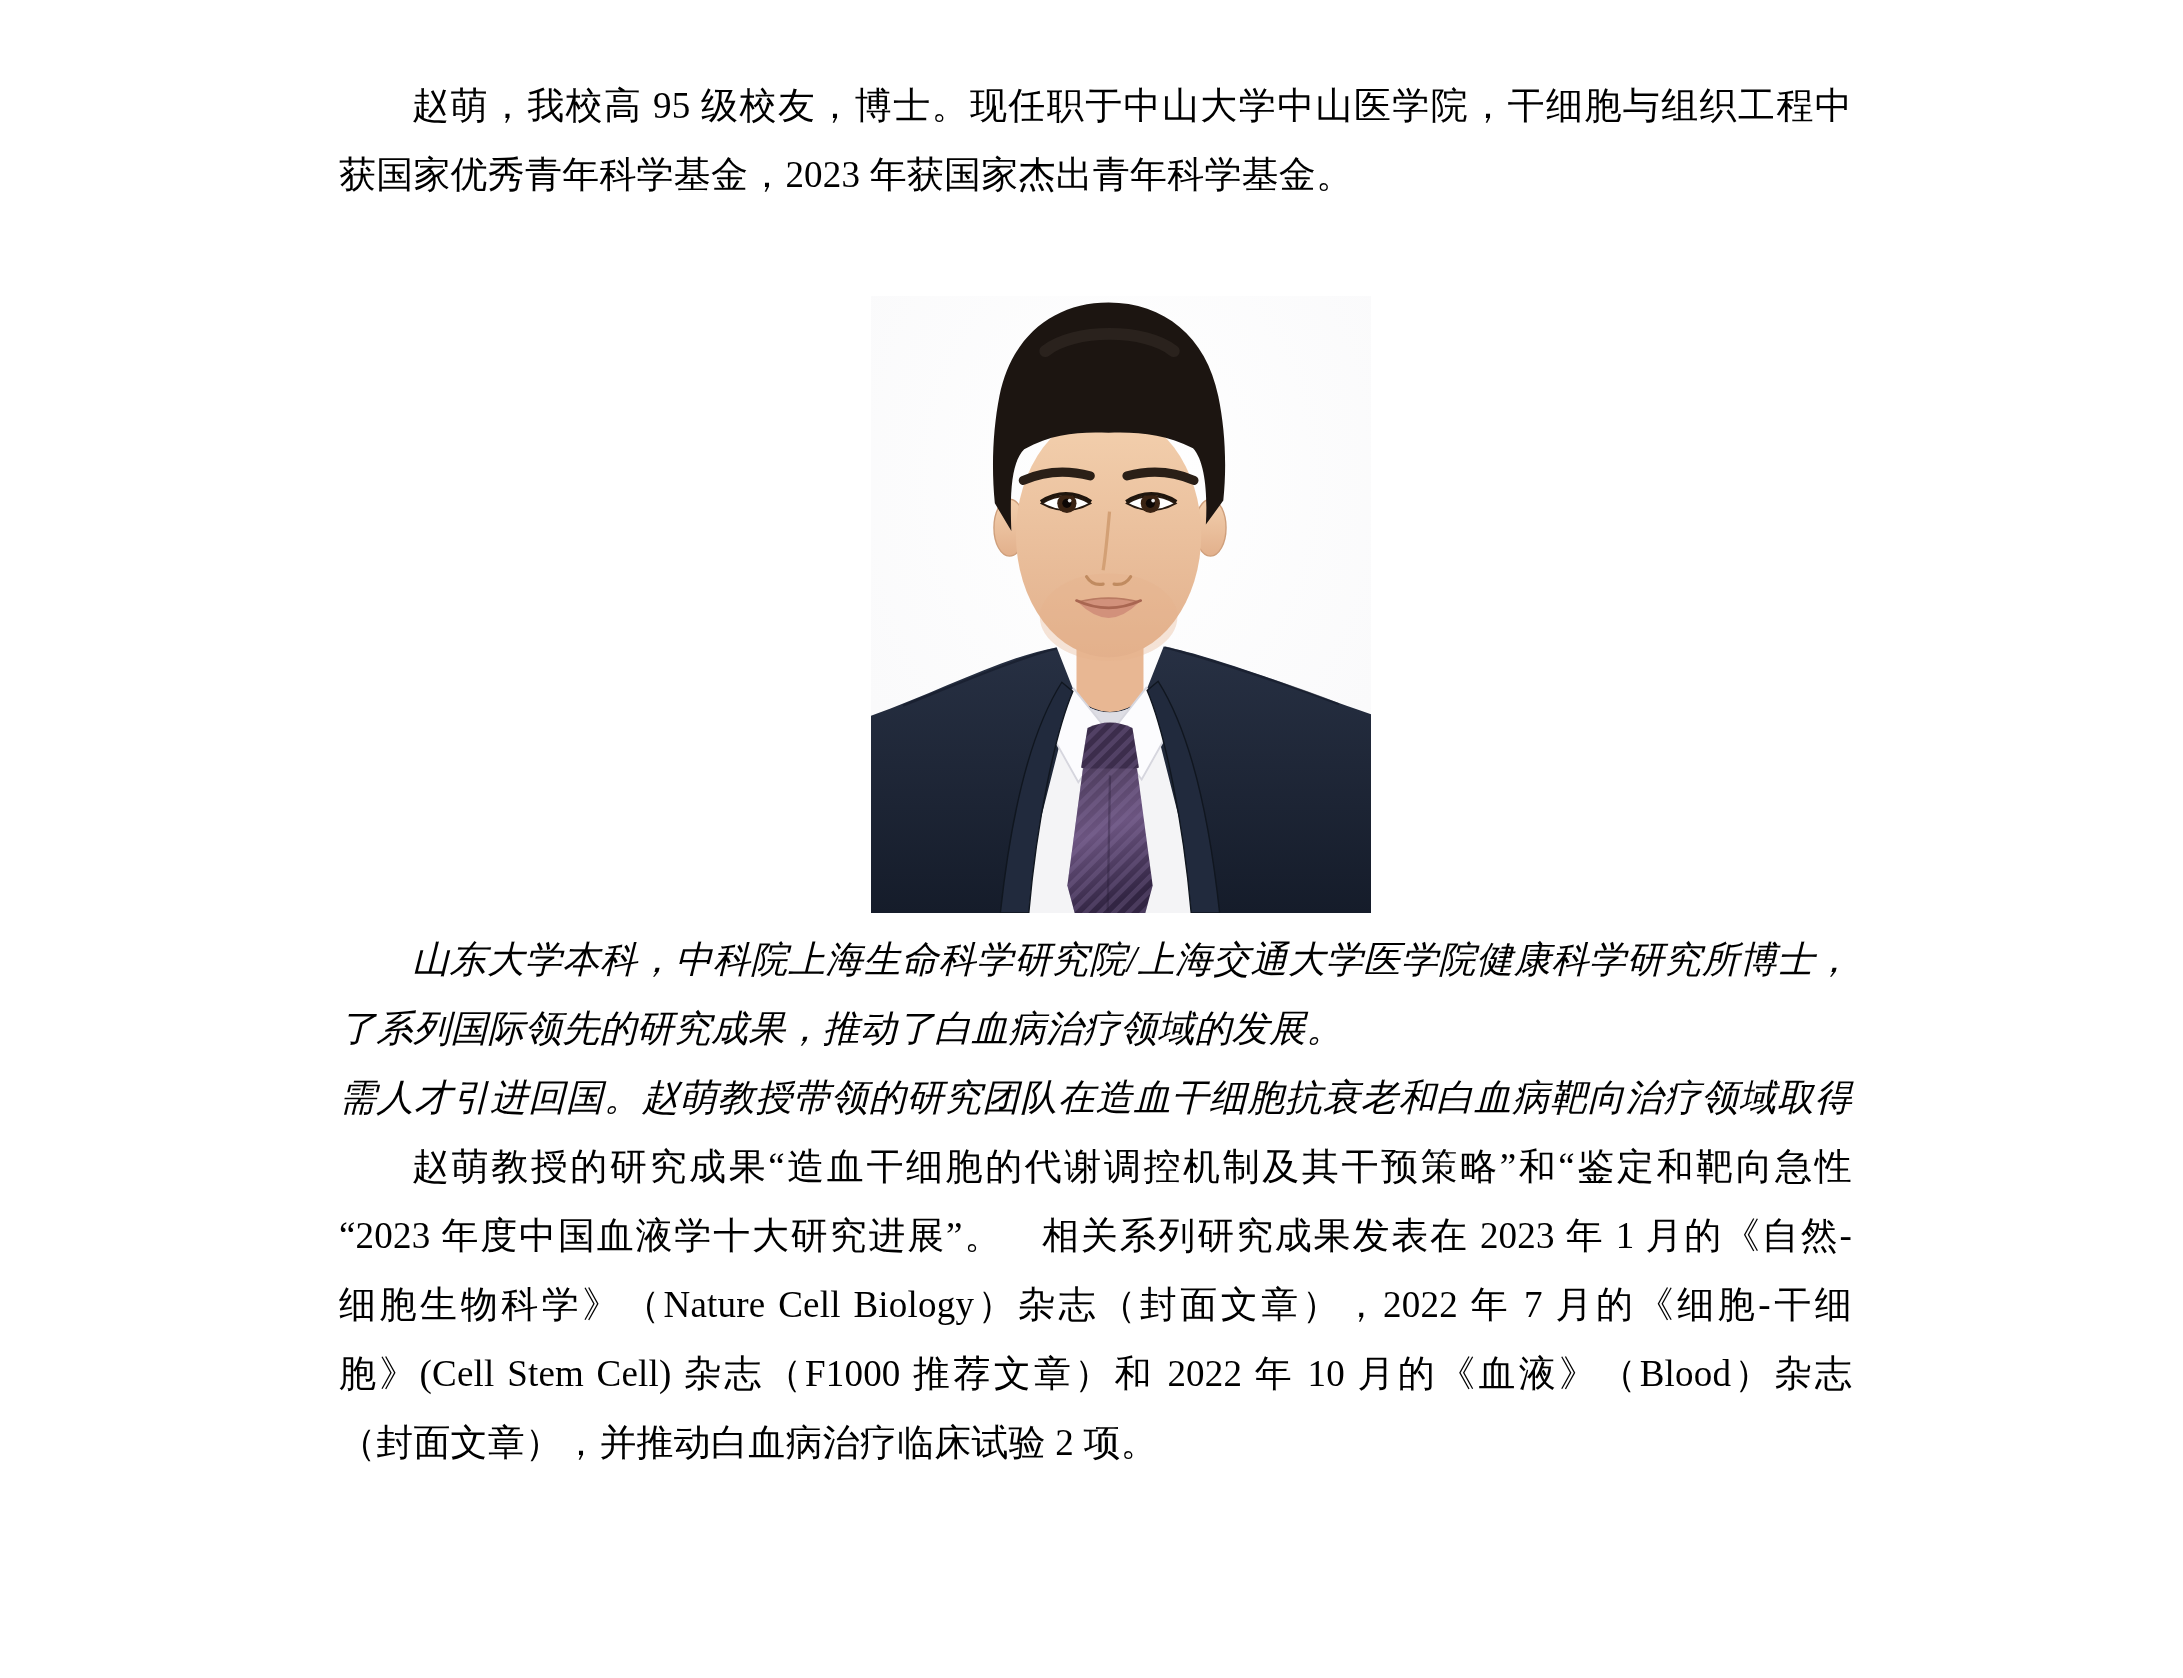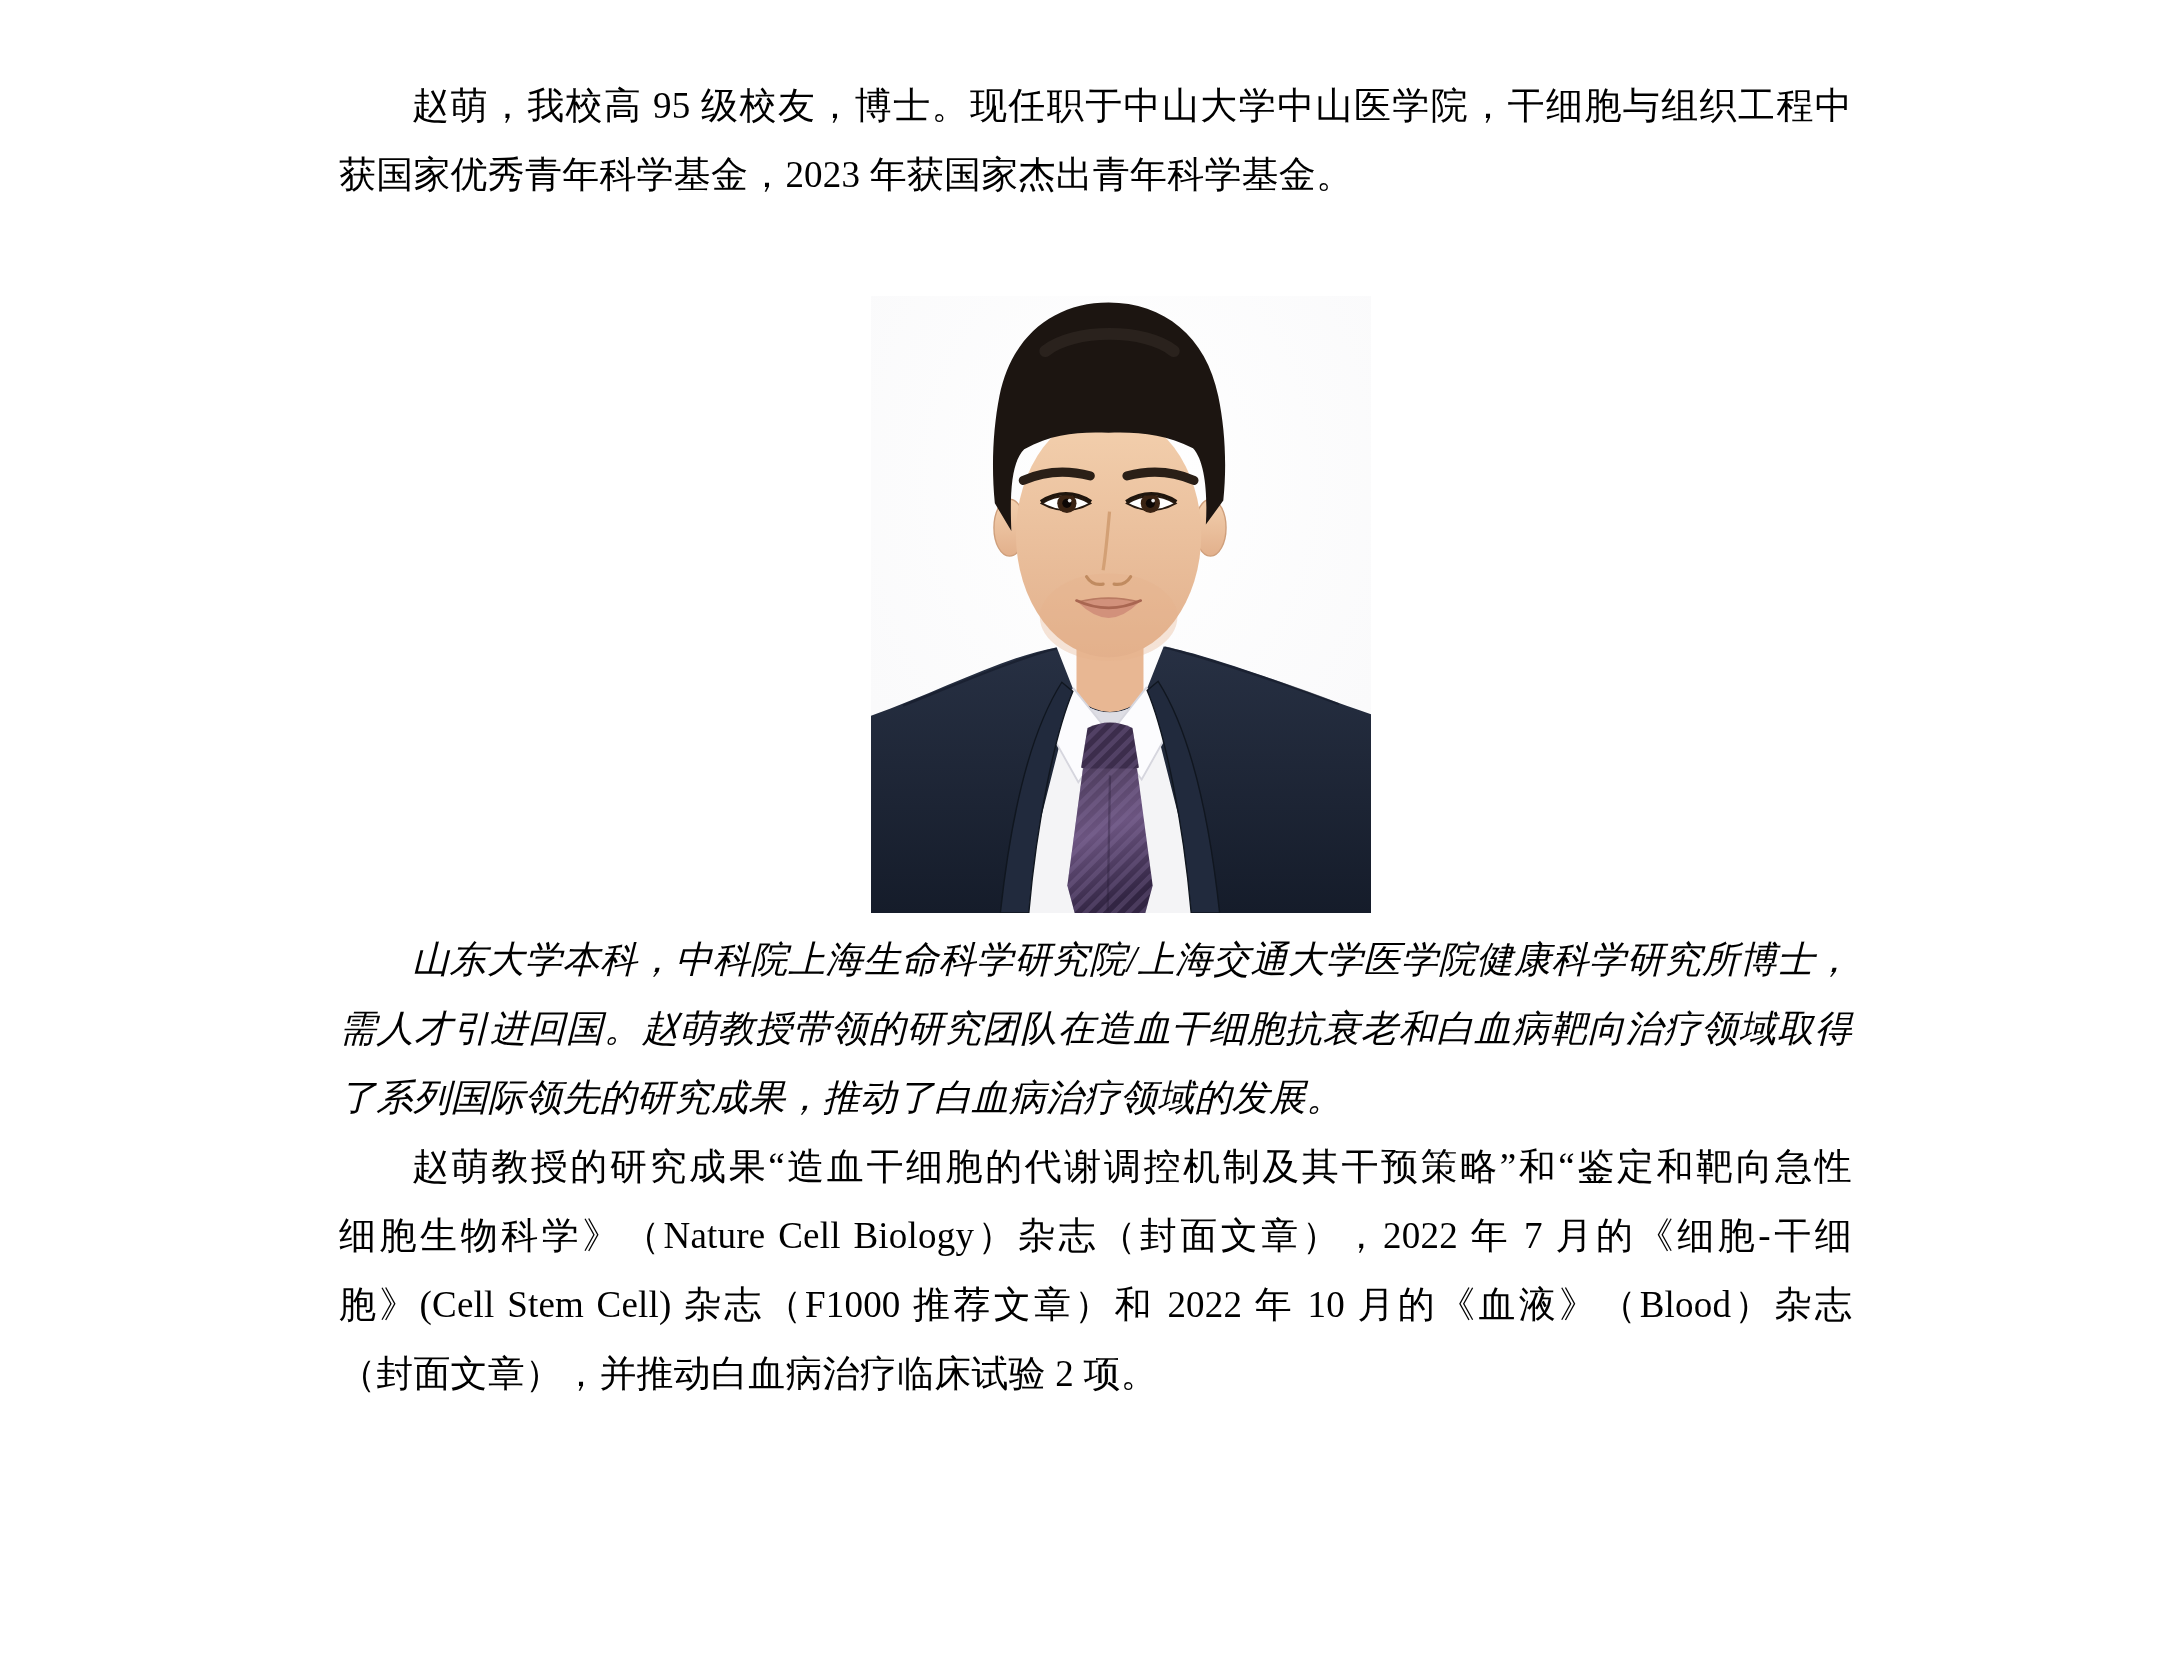--- a/index.html
+++ b/index.html
@@ -152,26 +152,27 @@
             <path d="M452,668 Q518,652 584,668 Q552,700 518,702 Q484,700 452,668 Z" fill="#d2917b"></path>
             <path d="M452,667 Q518,650 584,667" stroke="#b97a62" stroke-width="4" fill="none"></path>
             <path d="M448,664 Q518,696 588,664" stroke="#a96651" stroke-width="6" fill="none" stroke-linecap="round"></path>
           </g>
         </g>
       </svg>
     </div>
 
     <div class="para2">
       <div class="line indent">山东大学本科，中科院上海生命科学研究院/上海交通大学医学院健康科学研究所博士，</div>
+      <div class="line short">了系列国际领先的研究成果，推动了白血病治疗领域的发展。</div>
       <div class="line">需人才引进回国。赵萌教授带领的研究团队在造血干细胞抗衰老和白血病靶向治疗领域取得</div>
-      <div class="line short">了系列国际领先的研究成果，推动了白血病治疗领域的发展。</div>
     </div>
 
     <div>
       <div class="line indent">赵萌教授的研究成果“造血干细胞的代谢调控机制及其干预策略”和“鉴定和靶向急性</div>
+      <div class="line">“2023 年度中国血液学十大研究进展”。　相关系列研究成果发表在 2023 年 1 月的《自然-</div>
       <div class="line">细胞生物科学》（Nature Cell Biology）杂志（封面文章），2022 年 7 月的《细胞-干细</div>
       <div class="line">胞》(Cell Stem Cell) 杂志（F1000 推荐文章）和 2022 年 10 月的《血液》（Blood）杂志</div>
       <div class="line short">（封面文章），并推动白血病治疗临床试验 2 项。</div>
     </div>
 
   </div>
 </div>
 
 
 </body></html>

